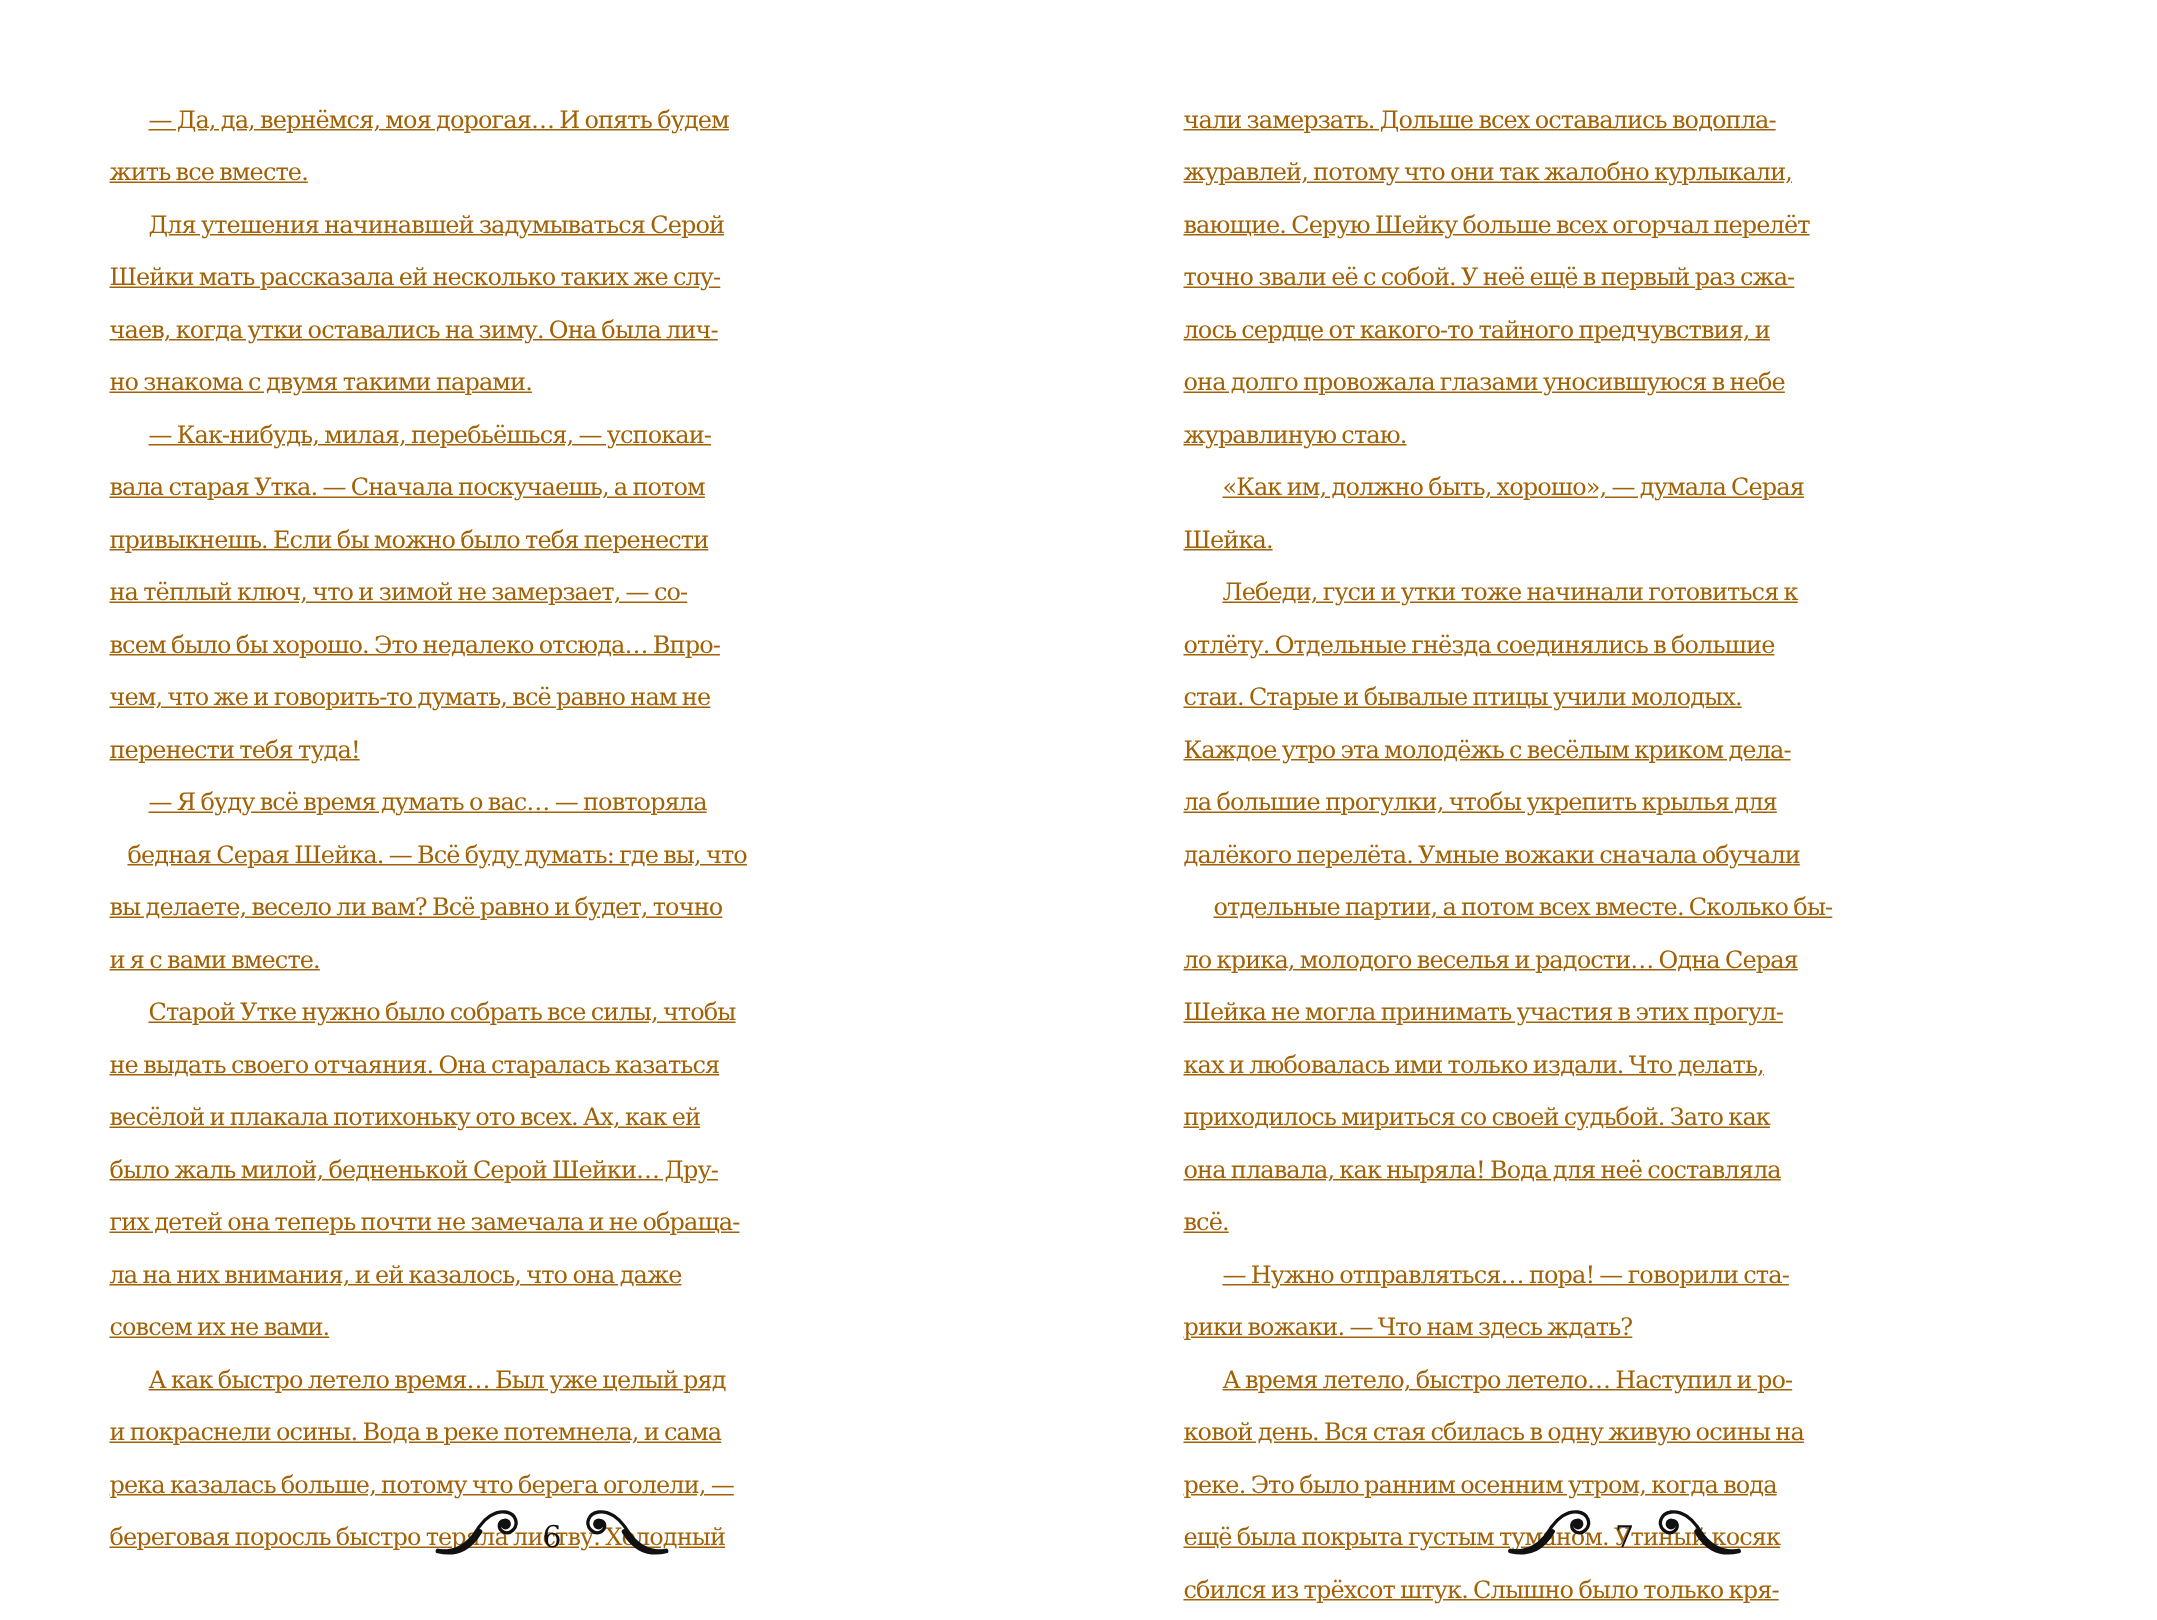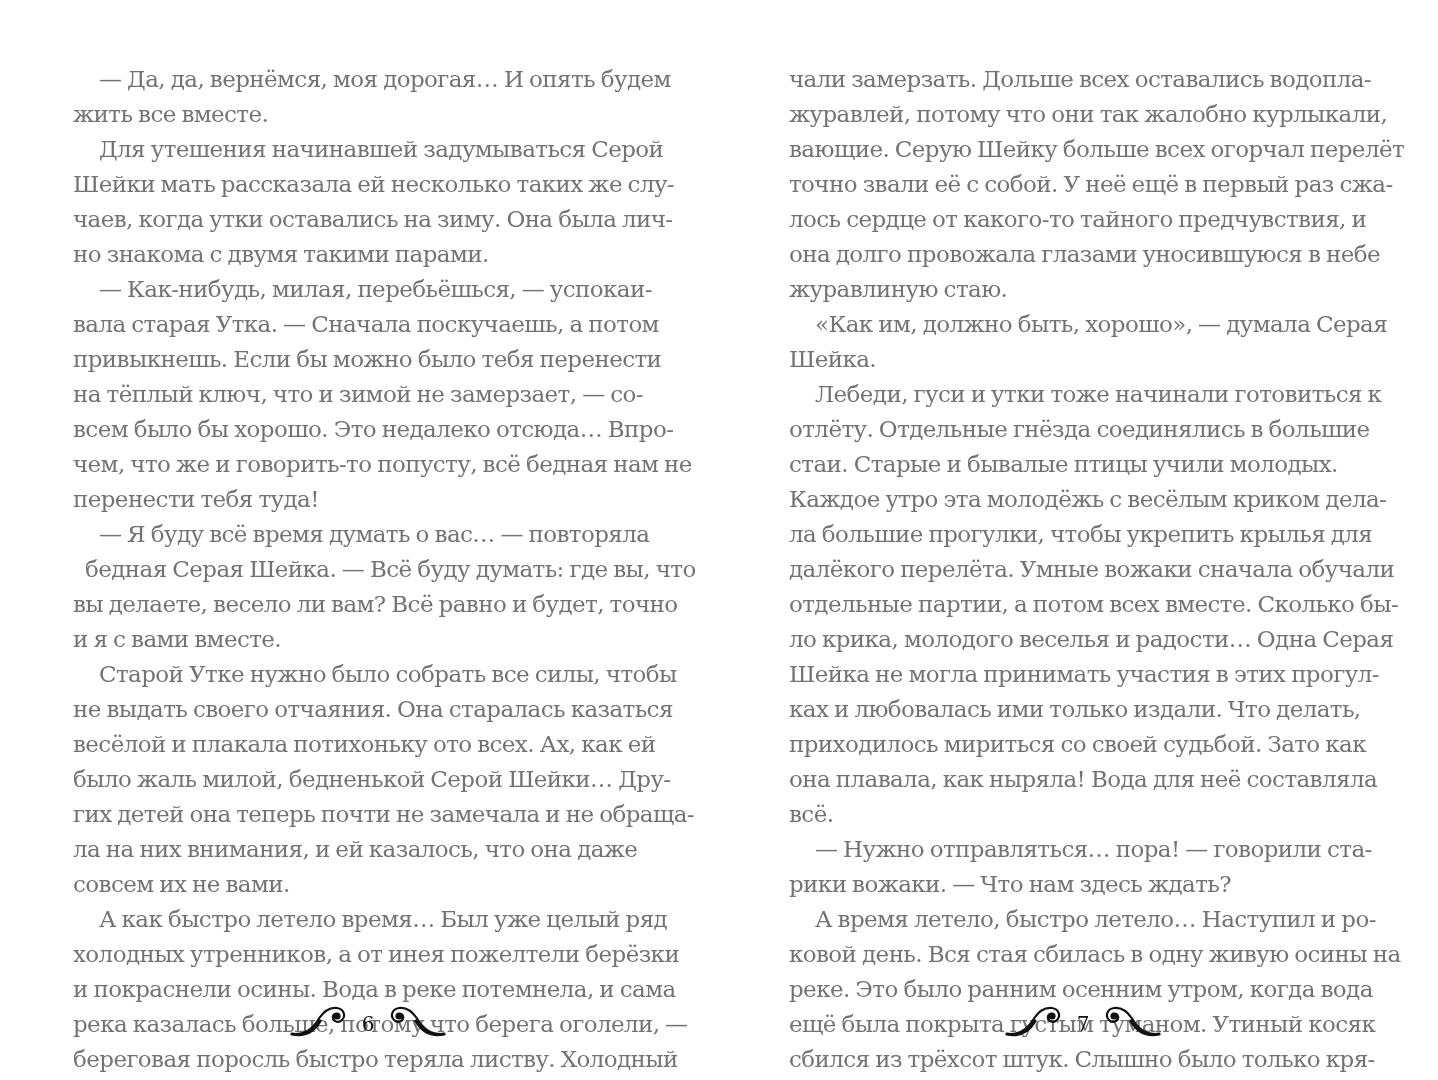--- a/index.html
+++ b/index.html
@@ -2,26 +2,27 @@
 <html><head>
   <meta charset="utf-8">
   <style>
     html, body { margin: 0; padding: 0; background: #ffffff; }
     body { width: 1438px; height: 1080px; position: relative; overflow: hidden; }
     .page { position: absolute; top: 62px; width: 580px; }
     .page.left { left: 73px; }
     .page.right { left: 789px; }
     .text {
       font-family: "DejaVu Serif", "Liberation Serif", serif;
-      font-size: 23px;
+      font-size: 16px;
       line-height: 35px;
-      color: #737373;
+      color: #a16207;
       text-align: justify;
       letter-spacing: -0.6px;
       word-spacing: -1px;
+      text-decoration: underline;
     }
     .text p { margin: 0; text-indent: 0; }
     .text p.line { text-align-last: justify; white-space: nowrap; }
     .text p.line.last { text-align-last: left; }
     .text p.line.indent { padding-left: 26px; }
     .folio {
       position: absolute; top: 998px; width: 170px; height: 46px;
       display: flex; align-items: center; justify-content: center;
     }
     .folio.left { left: 283px; }
@@ -41,35 +42,34 @@
       <p class="line last">жить все вместе.</p>
       <p class="line indent" style="word-spacing: -1px; text-align-last: left;"><span>Для утешения начинавшей задумываться Серой</span></p>
       <p class="line" style="word-spacing: -1px; text-align-last: left;"><span>Шейки мать рассказала ей несколько таких же слу-</span></p>
       <p class="line" style="word-spacing: -1px; text-align-last: left;"><span>чаев, когда утки оставались на зиму. Она была лич-</span></p>
       <p class="line last">но знакома с двумя такими парами.</p>
       <p class="line indent" style="word-spacing: -1px; text-align-last: left;"><span>— Как-нибудь, милая, перебьёшься, — успокаи-</span></p>
       <p class="line" style="word-spacing: -1px; text-align-last: left;"><span>вала старая Утка. — Сначала поскучаешь, а потом</span></p>
       <p class="line" style="word-spacing: -1px; text-align-last: left;"><span>привыкнешь. Если бы можно было тебя перенести</span></p>
       <p class="line" style="word-spacing: -1px; text-align-last: left;"><span>на тёплый ключ, что и зимой не замерзает, — со-</span></p>
       <p class="line" style="word-spacing: -1px; text-align-last: left;"><span>всем было бы хорошо. Это недалеко отсюда… Впро-</span></p>
-      <p class="line" style="word-spacing: -1px; text-align-last: left;"><span>чем, что же и говорить-то попусту, всё бедная нам не</span></p>
+      <p class="line" style="word-spacing: -1px; text-align-last: left;"><span>чем, что же и говорить-то думать, всё равно нам не</span></p>
       <p class="line last">перенести тебя туда!</p>
       <p class="line indent" style="word-spacing: -1px; text-align-last: left;"><span>— Я буду всё время думать о вас… — повторяла</span></p>
       <p class="line" style="word-spacing: -1px; text-align-last: left; margin-left: 12px;"><span>бедная Серая Шейка. — Всё буду думать: где вы, что</span></p>
       <p class="line" style="word-spacing: -1px; text-align-last: left;"><span>вы делаете, весело ли вам? Всё равно и будет, точно</span></p>
       <p class="line last">и я с вами вместе.</p>
       <p class="line indent" style="word-spacing: -1px; text-align-last: left;"><span>Старой Утке нужно было собрать все силы, чтобы</span></p>
       <p class="line" style="word-spacing: -1px; text-align-last: left;"><span>не выдать своего отчаяния. Она старалась казаться</span></p>
       <p class="line" style="word-spacing: -1px; text-align-last: left;"><span>весёлой и плакала потихоньку ото всех. Ах, как ей</span></p>
       <p class="line" style="word-spacing: -1px; text-align-last: left;"><span>было жаль милой, бедненькой Серой Шейки… Дру-</span></p>
       <p class="line" style="word-spacing: -1px; text-align-last: left;"><span>гих детей она теперь почти не замечала и не обраща-</span></p>
       <p class="line" style="word-spacing: -1px; text-align-last: left;"><span>ла на них внимания, и ей казалось, что она даже</span></p>
       <p class="line last">совсем их не вами.</p>
       <p class="line indent" style="word-spacing: -1px; text-align-last: left;"><span>А как быстро летело время… Был уже целый ряд</span></p>
-      <p class="line" style="word-spacing: -1px; text-align-last: left;"><span>холодных утренников, а от инея пожелтели берёзки</span></p>
       <p class="line" style="word-spacing: -1px; text-align-last: left;"><span>и покраснели осины. Вода в реке потемнела, и сама</span></p>
       <p class="line" style="word-spacing: -1px; text-align-last: left;"><span>река казалась больше, потому что берега оголели, —</span></p>
       <p class="line" style="word-spacing: -1px; text-align-last: left;"><span>береговая поросль быстро теряла листву. Холодный</span></p>
       <p class="line" style="word-spacing: -1px; text-align-last: left;"></p>
     </div>
 </div>
 
 <div class="page right">
   <div class="text">
       <p class="line" style="word-spacing: -1px; text-align-last: left;"><span>чали замерзать. Дольше всех оставались водопла-</span></p>
@@ -80,21 +80,21 @@
       <p class="line" style="word-spacing: -1px; text-align-last: left;"><span>она долго провожала глазами уносившуюся в небе</span></p>
       <p class="line last">журавлиную стаю.</p>
       <p class="line indent" style="word-spacing: -1px; text-align-last: left;"><span>«Как им, должно быть, хорошо», — думала Серая</span></p>
       <p class="line last">Шейка.</p>
       <p class="line indent" style="word-spacing: -1px; text-align-last: left;"><span>Лебеди, гуси и утки тоже начинали готовиться к</span></p>
       <p class="line" style="word-spacing: -1px; text-align-last: left;"><span>отлёту. Отдельные гнёзда соединялись в большие</span></p>
       <p class="line" style="word-spacing: -1px; text-align-last: left;"><span>стаи. Старые и бывалые птицы учили молодых.</span></p>
       <p class="line" style="word-spacing: -1px; text-align-last: left;"><span>Каждое утро эта молодёжь с весёлым криком дела-</span></p>
       <p class="line" style="word-spacing: -1px; text-align-last: left;"><span>ла большие прогулки, чтобы укрепить крылья для</span></p>
       <p class="line" style="word-spacing: -1px; text-align-last: left;"><span>далёкого перелёта. Умные вожаки сначала обучали</span></p>
-      <p class="line" style="word-spacing: -1px; text-align-last: left;"><span>отдельные партии, а потом всех вместе. Сколько бы-</span></p>
+      <p class="line" style="word-spacing: -1px; text-align-last: left; margin-left: 20px;"><span>отдельные партии, а потом всех вместе. Сколько бы-</span></p>
       <p class="line" style="word-spacing: -1px; text-align-last: left;"><span>ло крика, молодого веселья и радости… Одна Серая</span></p>
       <p class="line" style="word-spacing: -1px; text-align-last: left;"><span>Шейка не могла принимать участия в этих прогул-</span></p>
       <p class="line" style="word-spacing: -1px; text-align-last: left;"><span>ках и любовалась ими только издали. Что делать,</span></p>
       <p class="line" style="word-spacing: -1px; text-align-last: left;"><span>приходилось мириться со своей судьбой. Зато как</span></p>
       <p class="line" style="word-spacing: -1px; text-align-last: left;"><span>она плавала, как ныряла! Вода для неё составляла</span></p>
       <p class="line last">всё.</p>
       <p class="line indent" style="word-spacing: -1px; text-align-last: left;"><span>— Нужно отправляться… пора! — говорили ста-</span></p>
       <p class="line last">рики вожаки. — Что нам здесь ждать?</p>
       <p class="line indent" style="word-spacing: -1px; text-align-last: left;"><span>А время летело, быстро летело… Наступил и ро-</span></p>
       <p class="line" style="word-spacing: -1px; text-align-last: left;"><span>ковой день. Вся стая сбилась в одну живую осины на</span></p>

